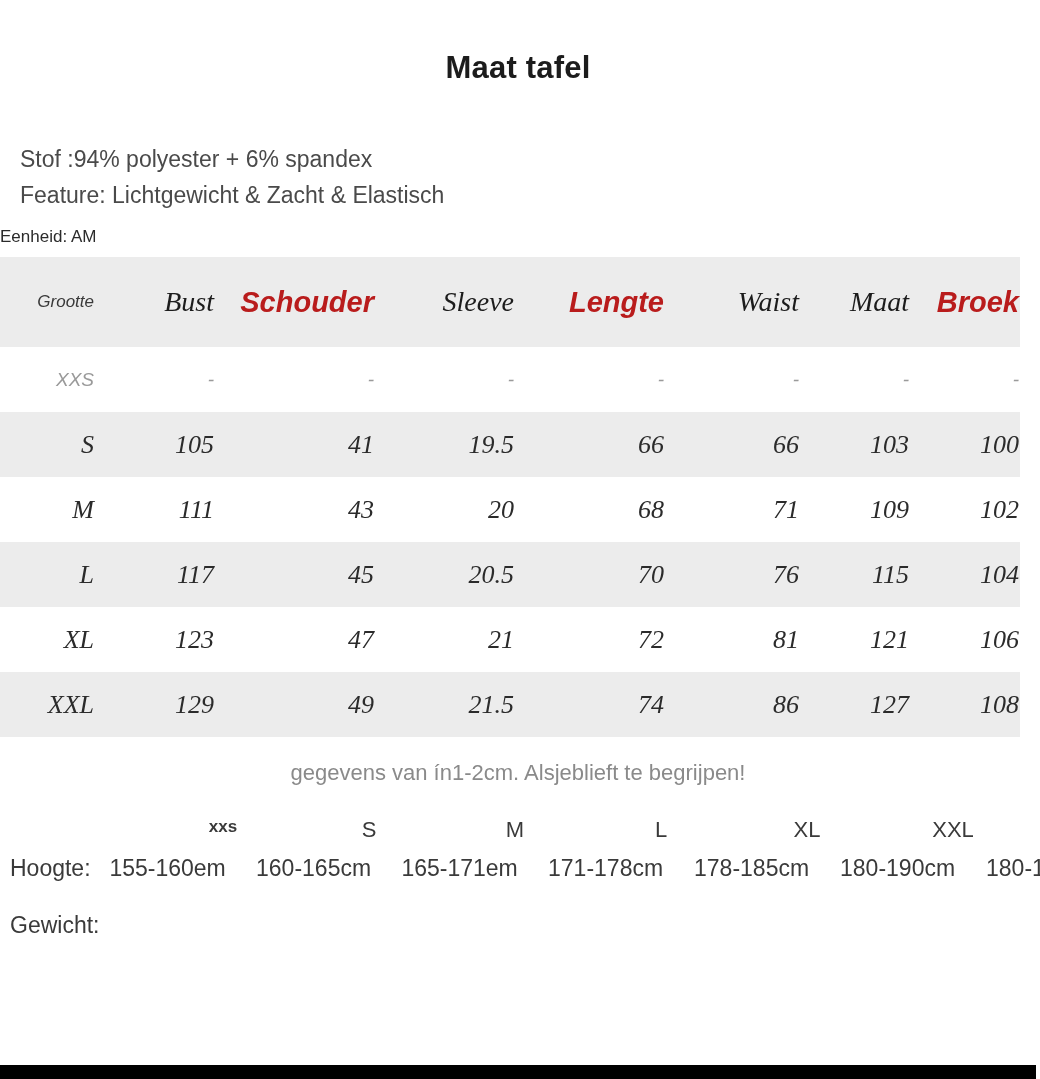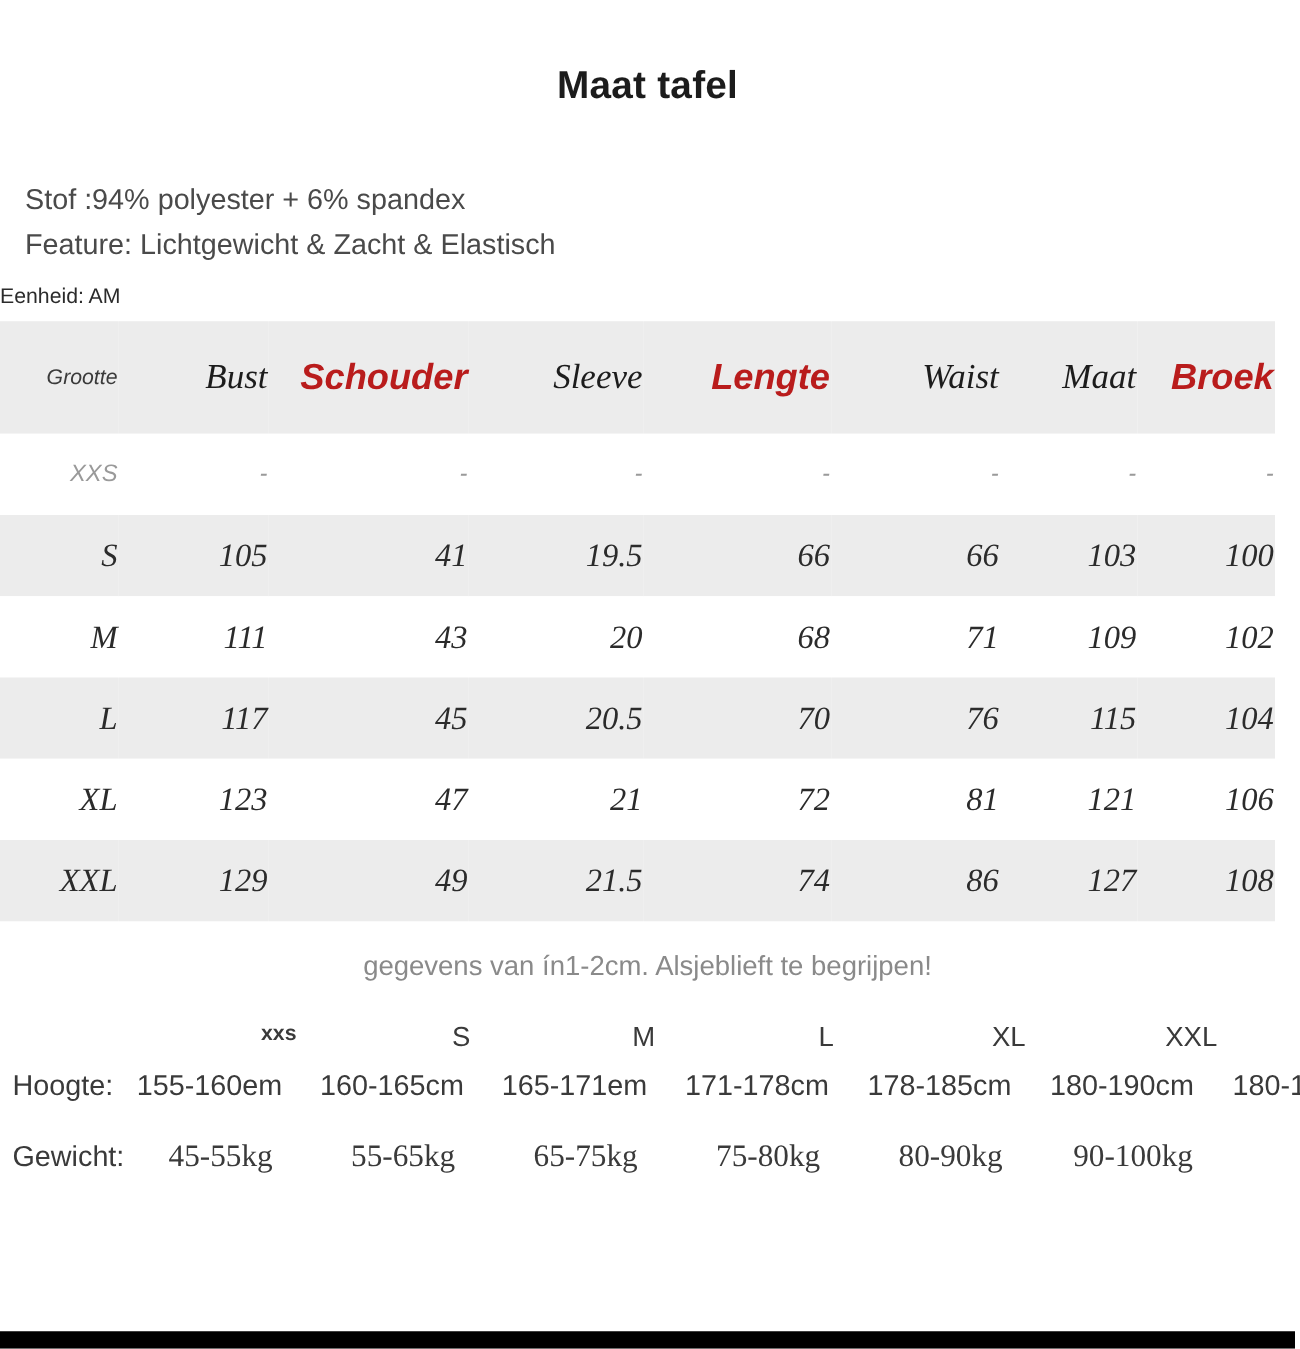--- a/index.html
+++ b/index.html
@@ -304,25 +304,17 @@
         <span>165-171em</span>
         <span>171-178cm</span>
         <span>178-185cm</span>
         <span>180-190cm</span>
         <span>180-190cm</span>
       </span>
     </div>
 
     <div class="ht-row weight">
       <span class="ht-label">Gewicht:</span>
-      <span class="ht-vals">
-        <span>45-55kg</span>
-        <span>55-65kg</span>
-        <span>65-75kg</span>
-        <span>75-80kg</span>
-        <span>80-90kg</span>
-        <span>90-100kg</span>
-      </span>
     </div>
   </div>
 
   <div class="bottom-bar"></div>
 </div>
 
 </body></html>

